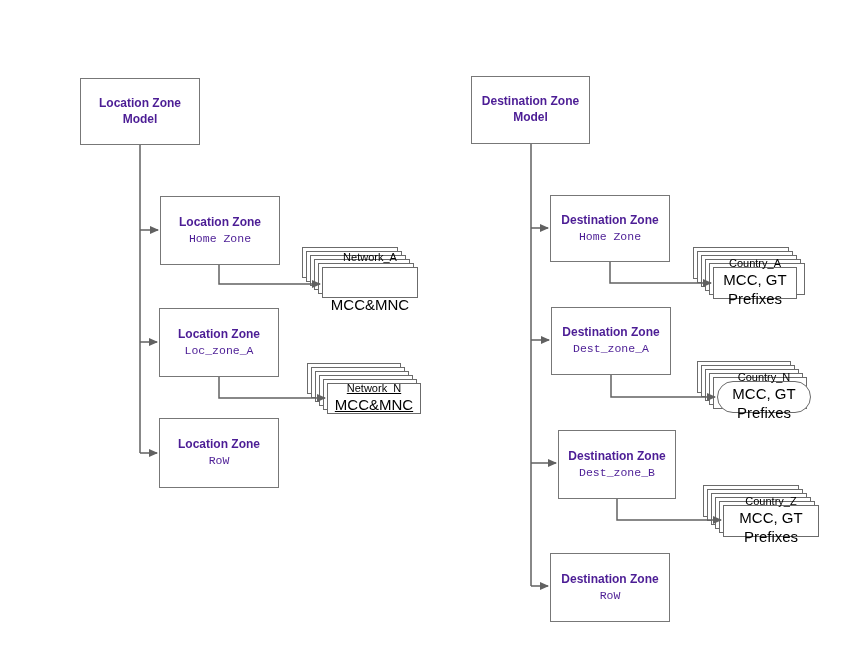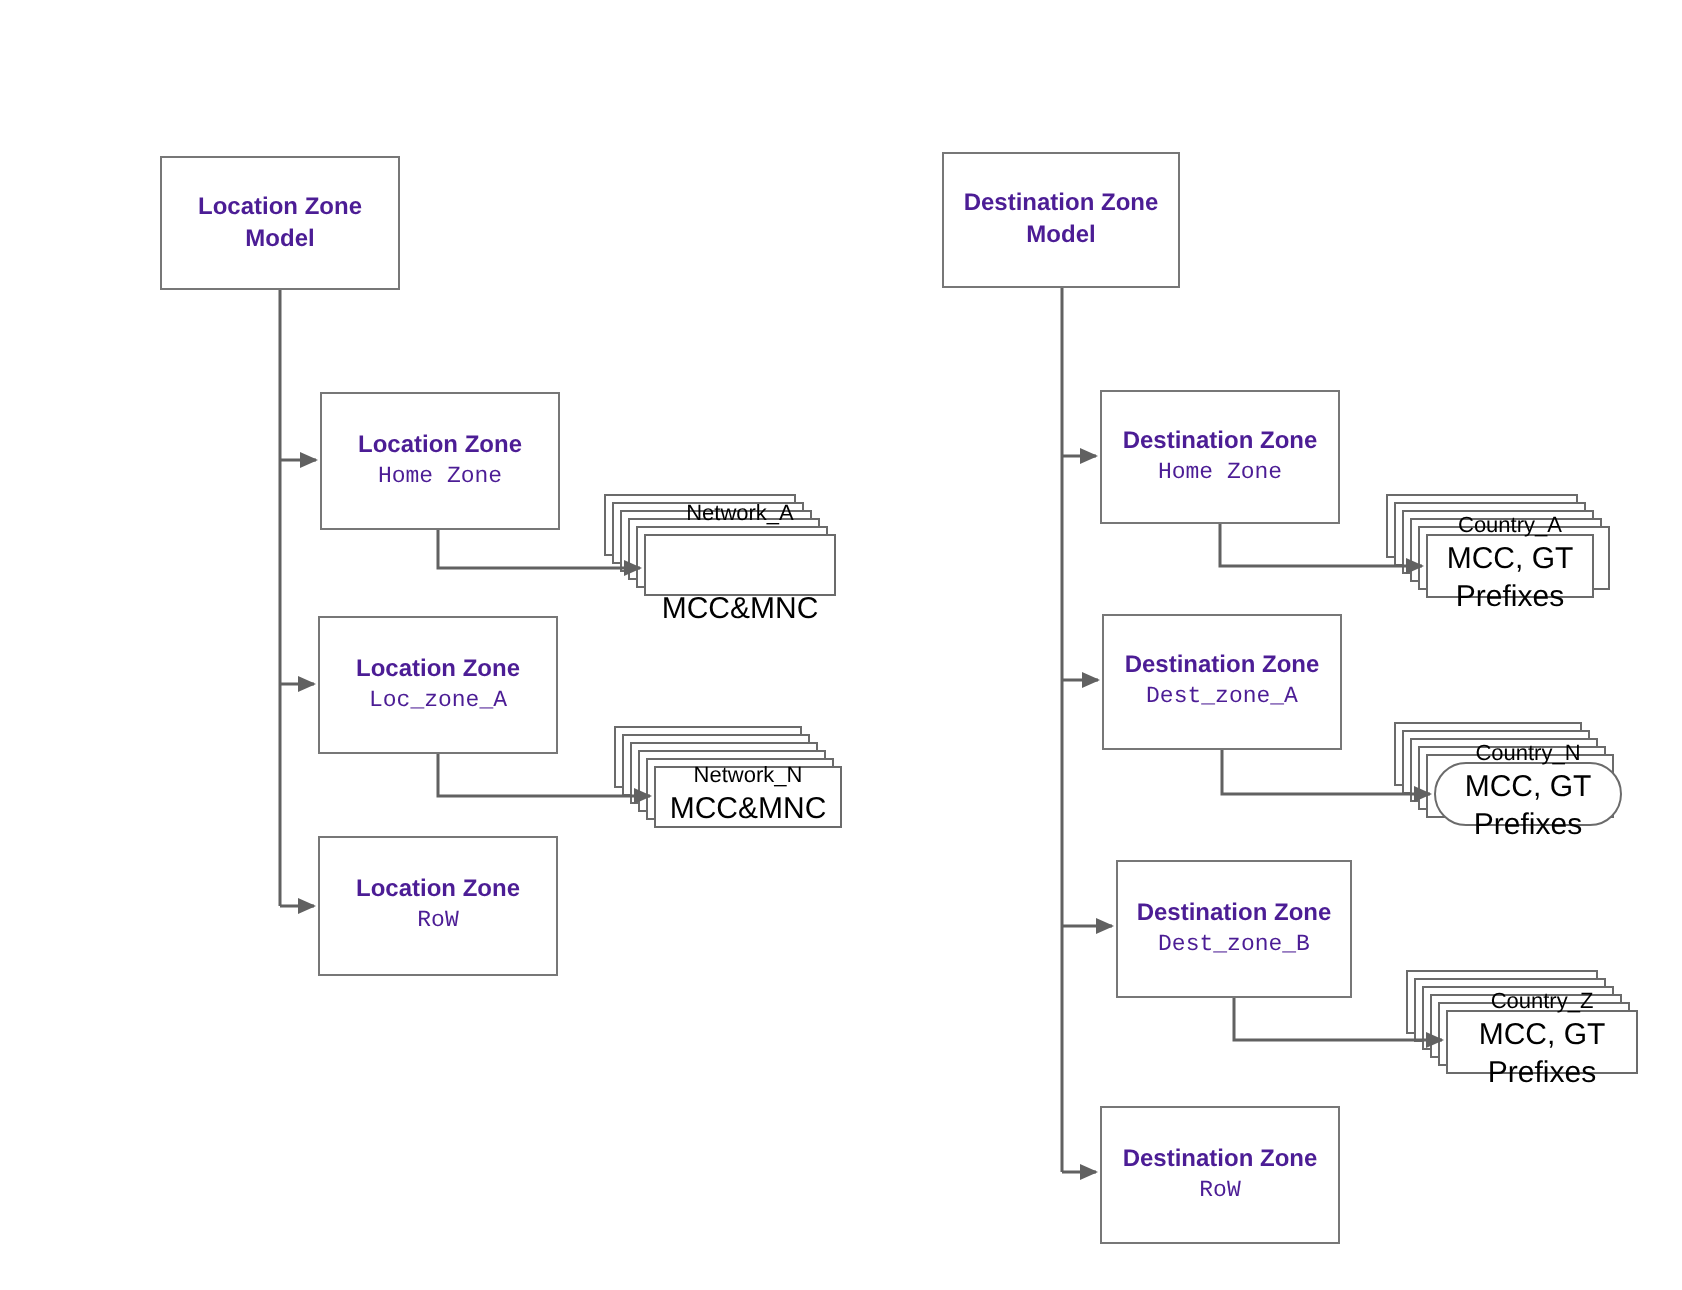--- a/index.html
+++ b/index.html
@@ -87,21 +87,21 @@
         <span class="s2">MCC&amp;MNC</span>
       </div>
     </div>
 
     <div class="stack" style="left:307px; top:363px; width:114px; height:51px;">
       <div class="layer" style="left:0px;  top:0px;  width:94px; height:31px;"></div>
       <div class="layer" style="left:4px;  top:4px;  width:94px; height:31px;"></div>
       <div class="layer" style="left:8px;  top:8px;  width:94px; height:31px;"></div>
       <div class="layer" style="left:12px; top:12px; width:94px; height:31px;"></div>
       <div class="layer" style="left:16px; top:16px; width:94px; height:31px;"></div>
-      <div class="layer front" style="left:20px; top:20px; width:94px; height:31px;">
+      <div class="layer front" style="left:20px; top:20px; width:94px; height:31px;text-decoration:underline;">
         <span class="s1">Network_N</span>
         <span class="s2">MCC&amp;MNC</span>
       </div>
     </div>
   </div>
 
   <div>
     <div class="node" style="left:471px; top:76px; width:119px; height:68px;">
       <span class="t1">Destination Zone</span>
       <span class="t1">Model</span>

